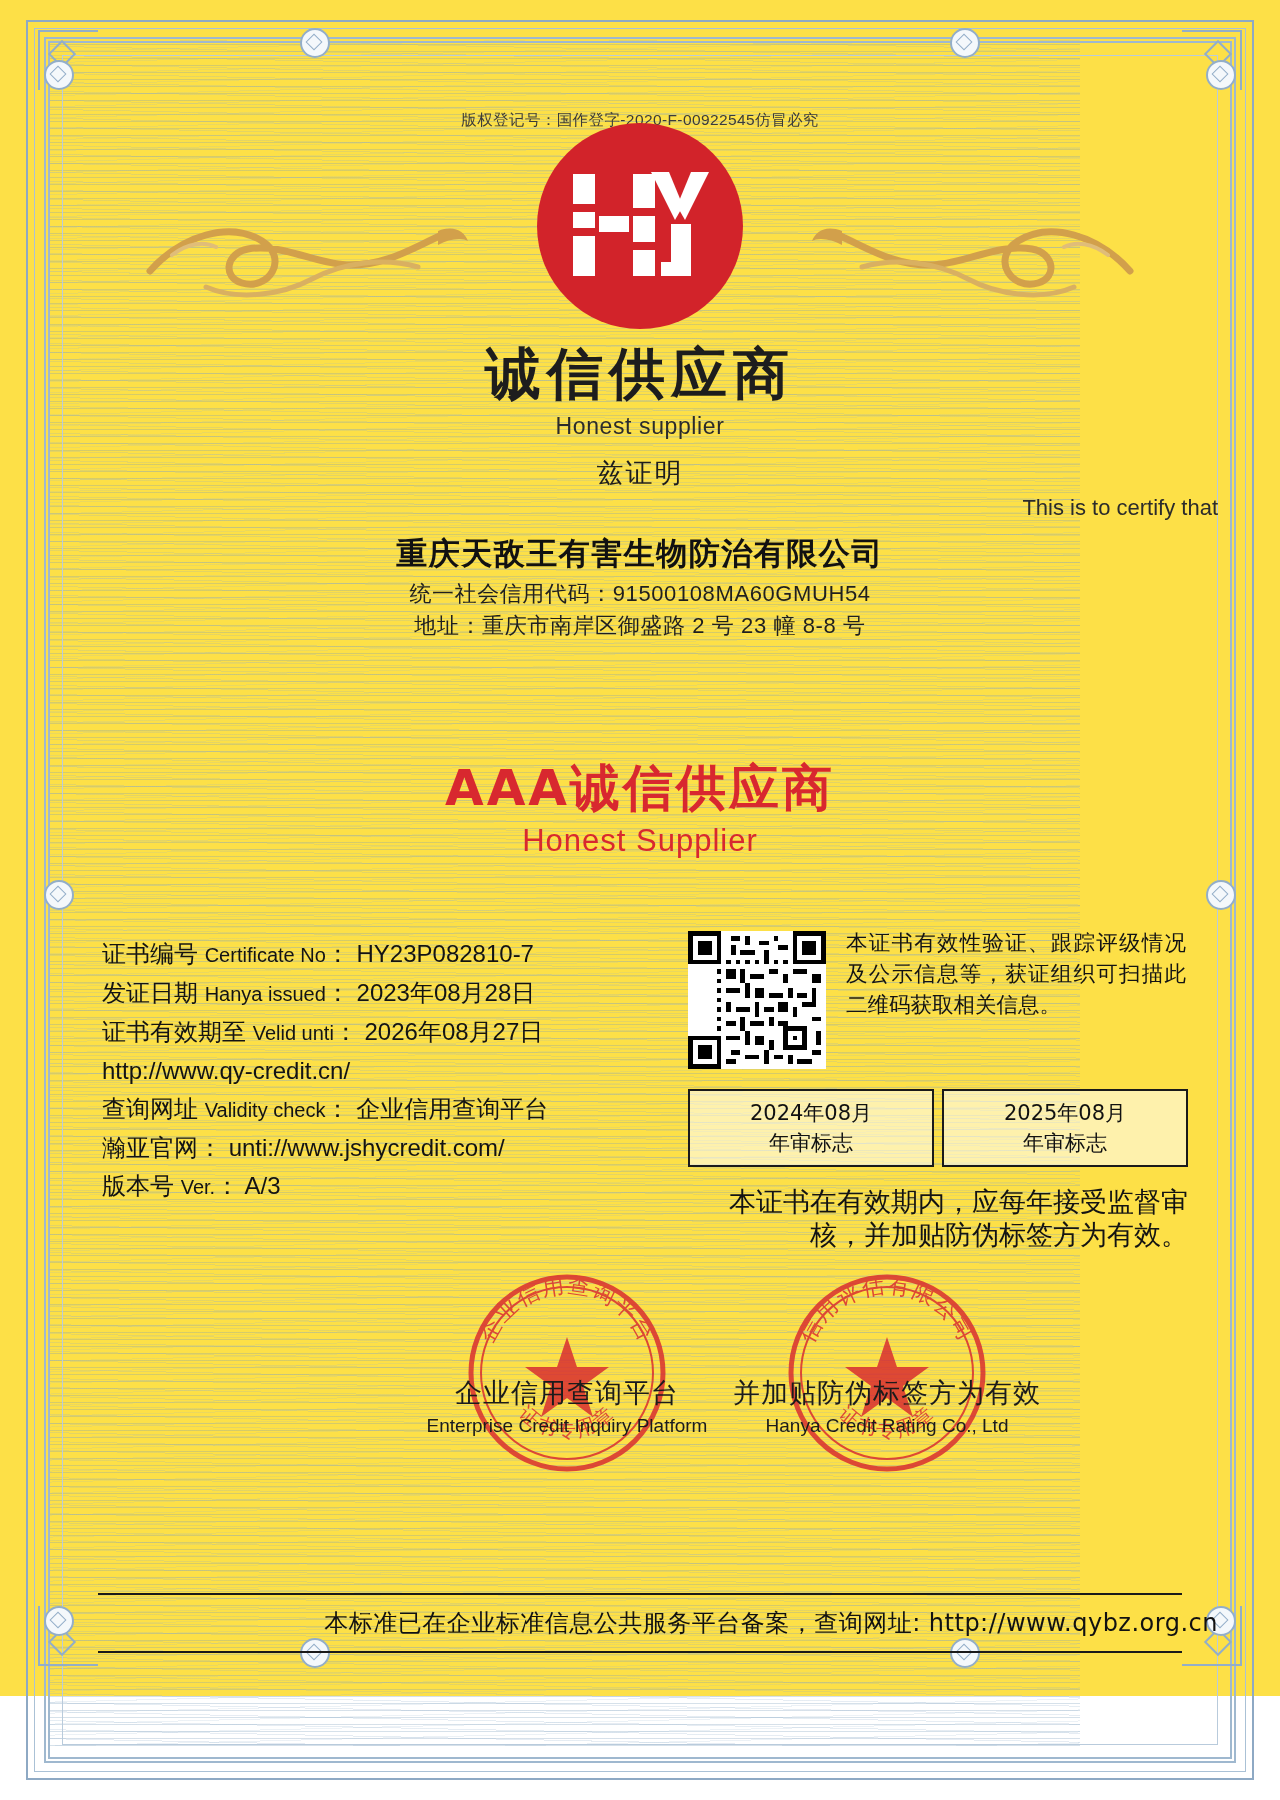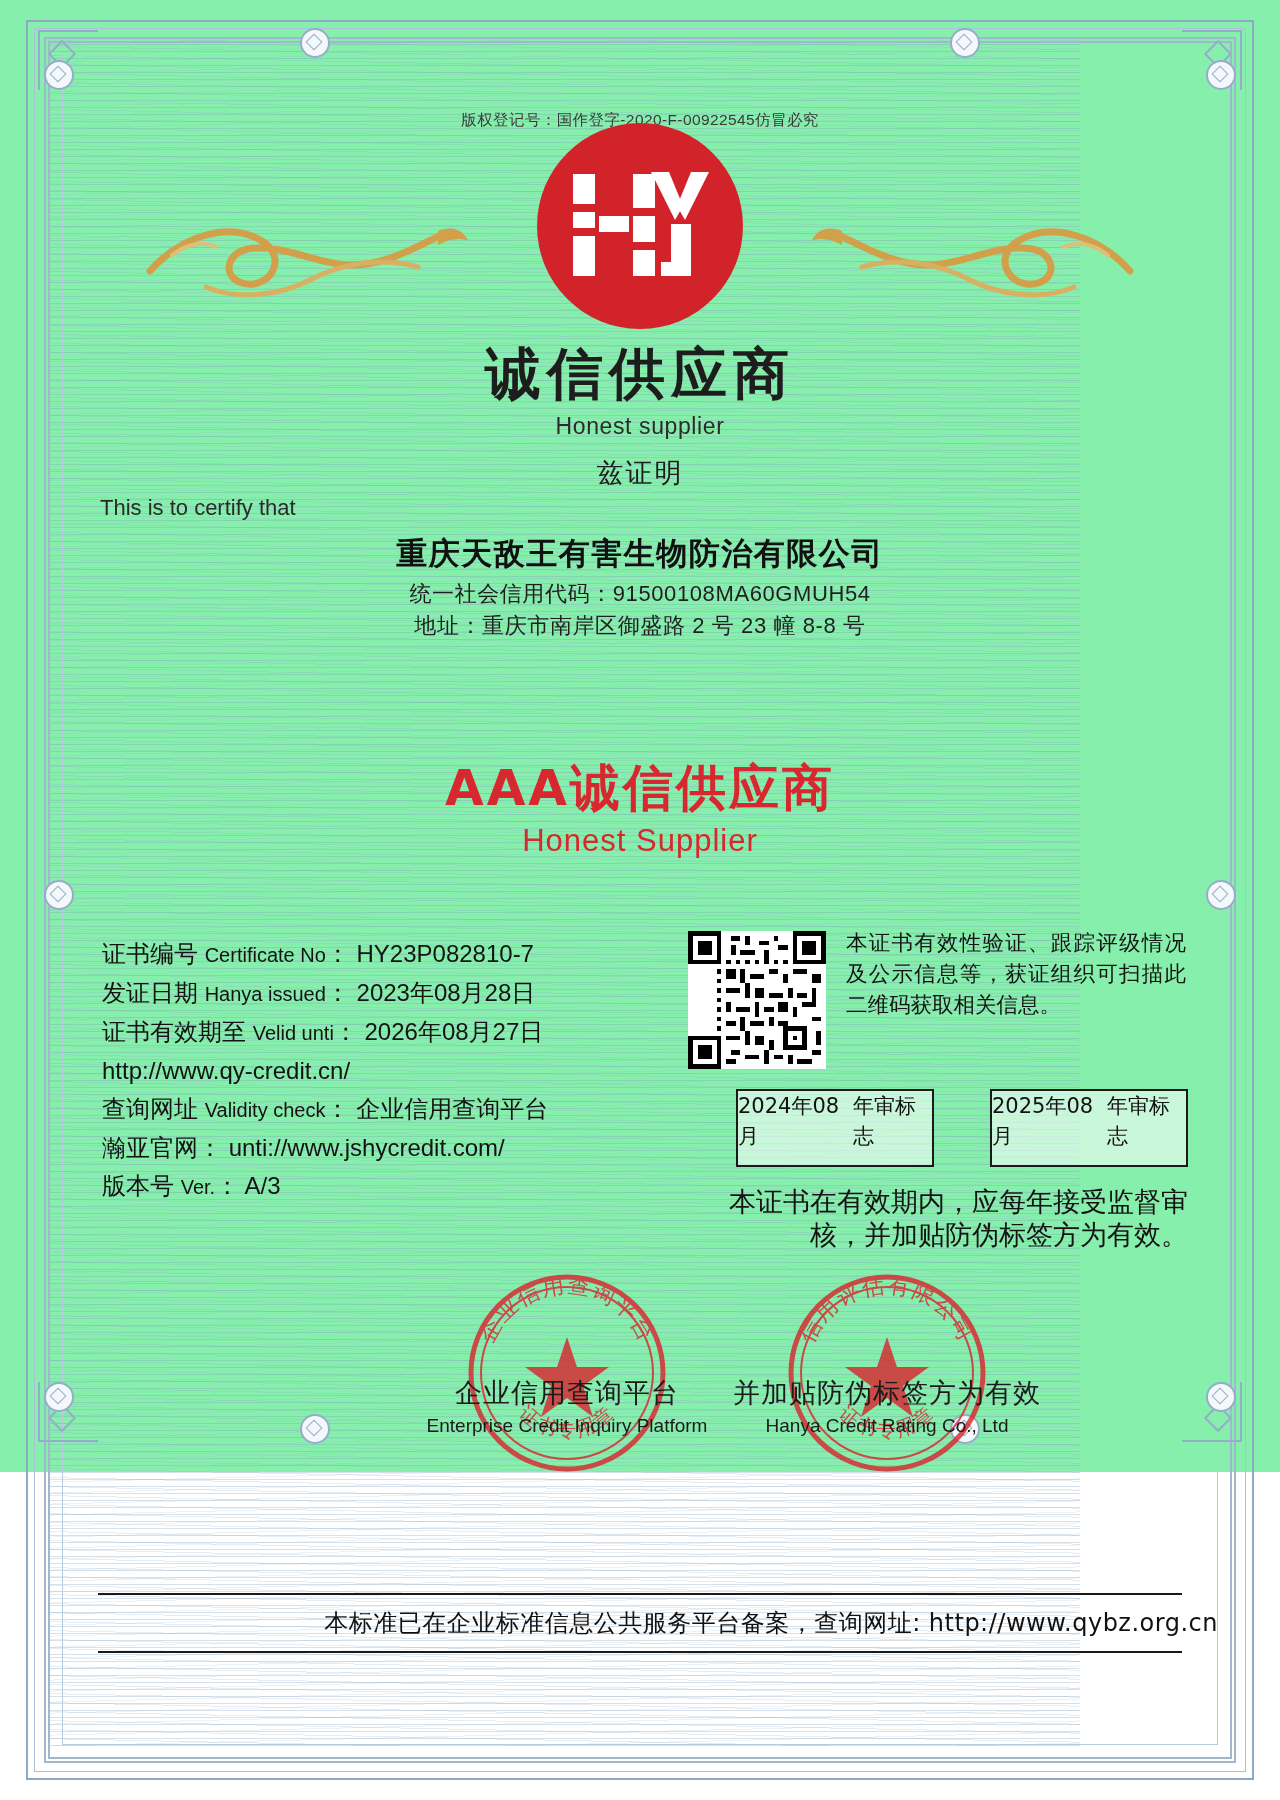--- a/index.html
+++ b/index.html
@@ -13,22 +13,22 @@
     height: 1800px;
     font-family: "Liberation Sans", sans-serif;
     overflow: hidden;
   }
 
   
   .cert {
     position: absolute;
     left: 0; top: 0;
     width: 1280px;
-    height: 1472px;
-    background: #86efac;
+    height: 1696px;
+    background: #fde047;
   }
 
   
   .guilloche {
     position: absolute;
     left: 48px; top: 40px;
     width: 1032px;
     height: 1706px;
     overflow: hidden;
     background:
@@ -207,24 +207,23 @@
     text-align: center;
     font-size: 27px;
     color: #1d1d1d;
     letter-spacing: 2px;
     font-family: "DejaVu Sans", sans-serif;
   }
   .certify-en {
     position: absolute;
     top: 440px;
     width: 100%;
-    text-align: left;
+    text-align: right;
     font-size: 22px;
     color: #2b2b2b;
-    margin-left: 38px;
   }
 
   .company {
     position: absolute;
     top: 478px;
     width: 100%;
     text-align: center;
     font-size: 31px;
     font-weight: bold;
     color: #111;
@@ -318,29 +317,28 @@
     left: 0; top: 162px;
     width: 500px;
     display: flex;
     gap: 8px;
   }
   .stamp-box {
     flex: 1;
     border: 2px solid #1a1a1a;
     height: 74px;
     display: flex;
-    flex-direction: row;
-    align-items: flex-start;
+    flex-direction: column;
+    align-items: center;
     justify-content: center;
     font-size: 21px;
     line-height: 30px;
     color: #111;
     background: rgba(255,255,255,0.55);
     font-family: "DejaVu Sans", sans-serif;
-    margin-left: 48px;
   }
 
   .annual-note {
     position: absolute;
     left: 0; top: 258px;
     width: 500px;
     font-size: 27px;
     line-height: 33px;
     color: #131313;
     text-align: right;

